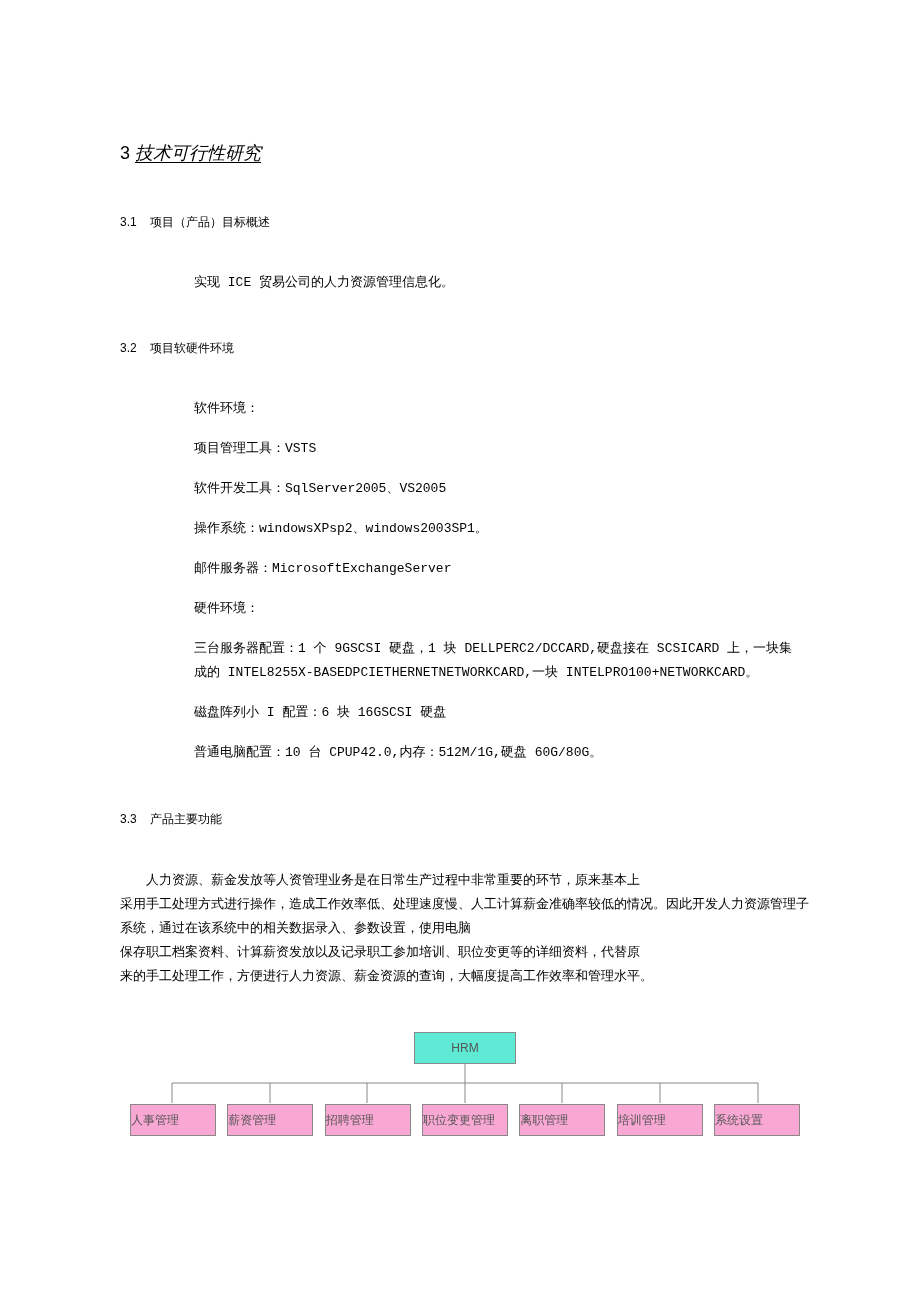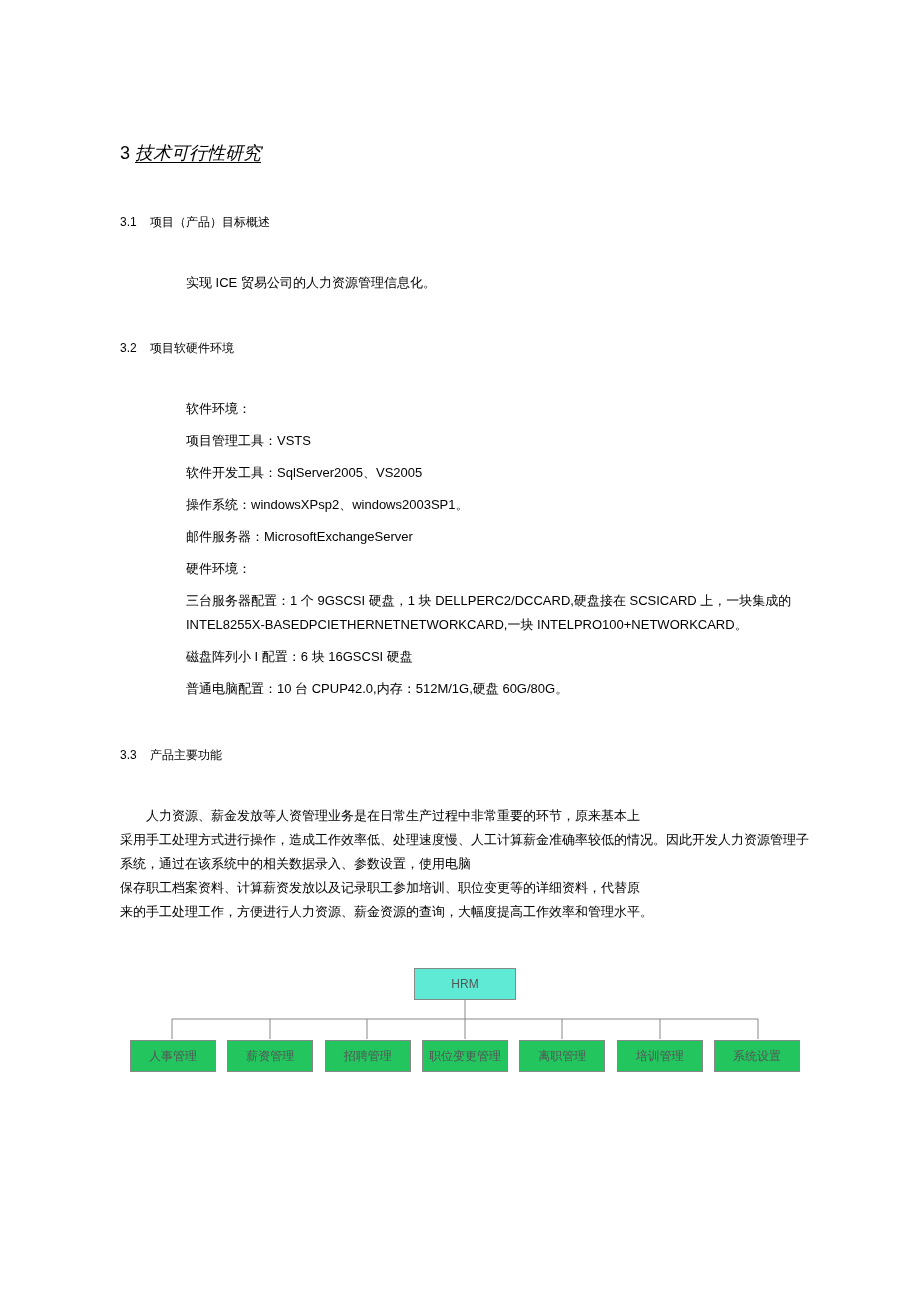--- a/index.html
+++ b/index.html
@@ -30,21 +30,21 @@
     margin: 0 0 40px 0;
     font-weight: 400;
   }
   .h2 .num { margin-right: 10px; }
   .indent-block {
     margin-left: 58px;
     margin-bottom: 44px;
     font-size: 13px;
     line-height: 1.85;
   }
-  .indent-block p { margin: 8px; }
+  .indent-block p { margin: 16px; font-family: Liberation Mono, monospace; }
   p { margin: 0; }
   .body-block {
     margin: 0 0 44px 0;
     font-size: 13px;
     line-height: 1.85;
   }
   .first-indent { text-indent: 2em; }
 
   
   .chart-wrap {
@@ -70,23 +70,23 @@
     display: flex;
     justify-content: space-between;
     width: 670px;
     margin: 40px auto 0 auto;
     position: relative;
   }
   .chart-box {
     width: 84px;
     height: 30px;
     line-height: 30px;
-    text-align: center;
+    text-align: left;
     border: 1px solid #888;
-    background: #22c55e;
+    background: #f9a8d4;
     flex: 0 0 auto;
   }
   .lines {
     position: absolute;
     top: 31px;
     left: 0;
     right: 0;
     height: 40px;
     pointer-events: none;
   }

